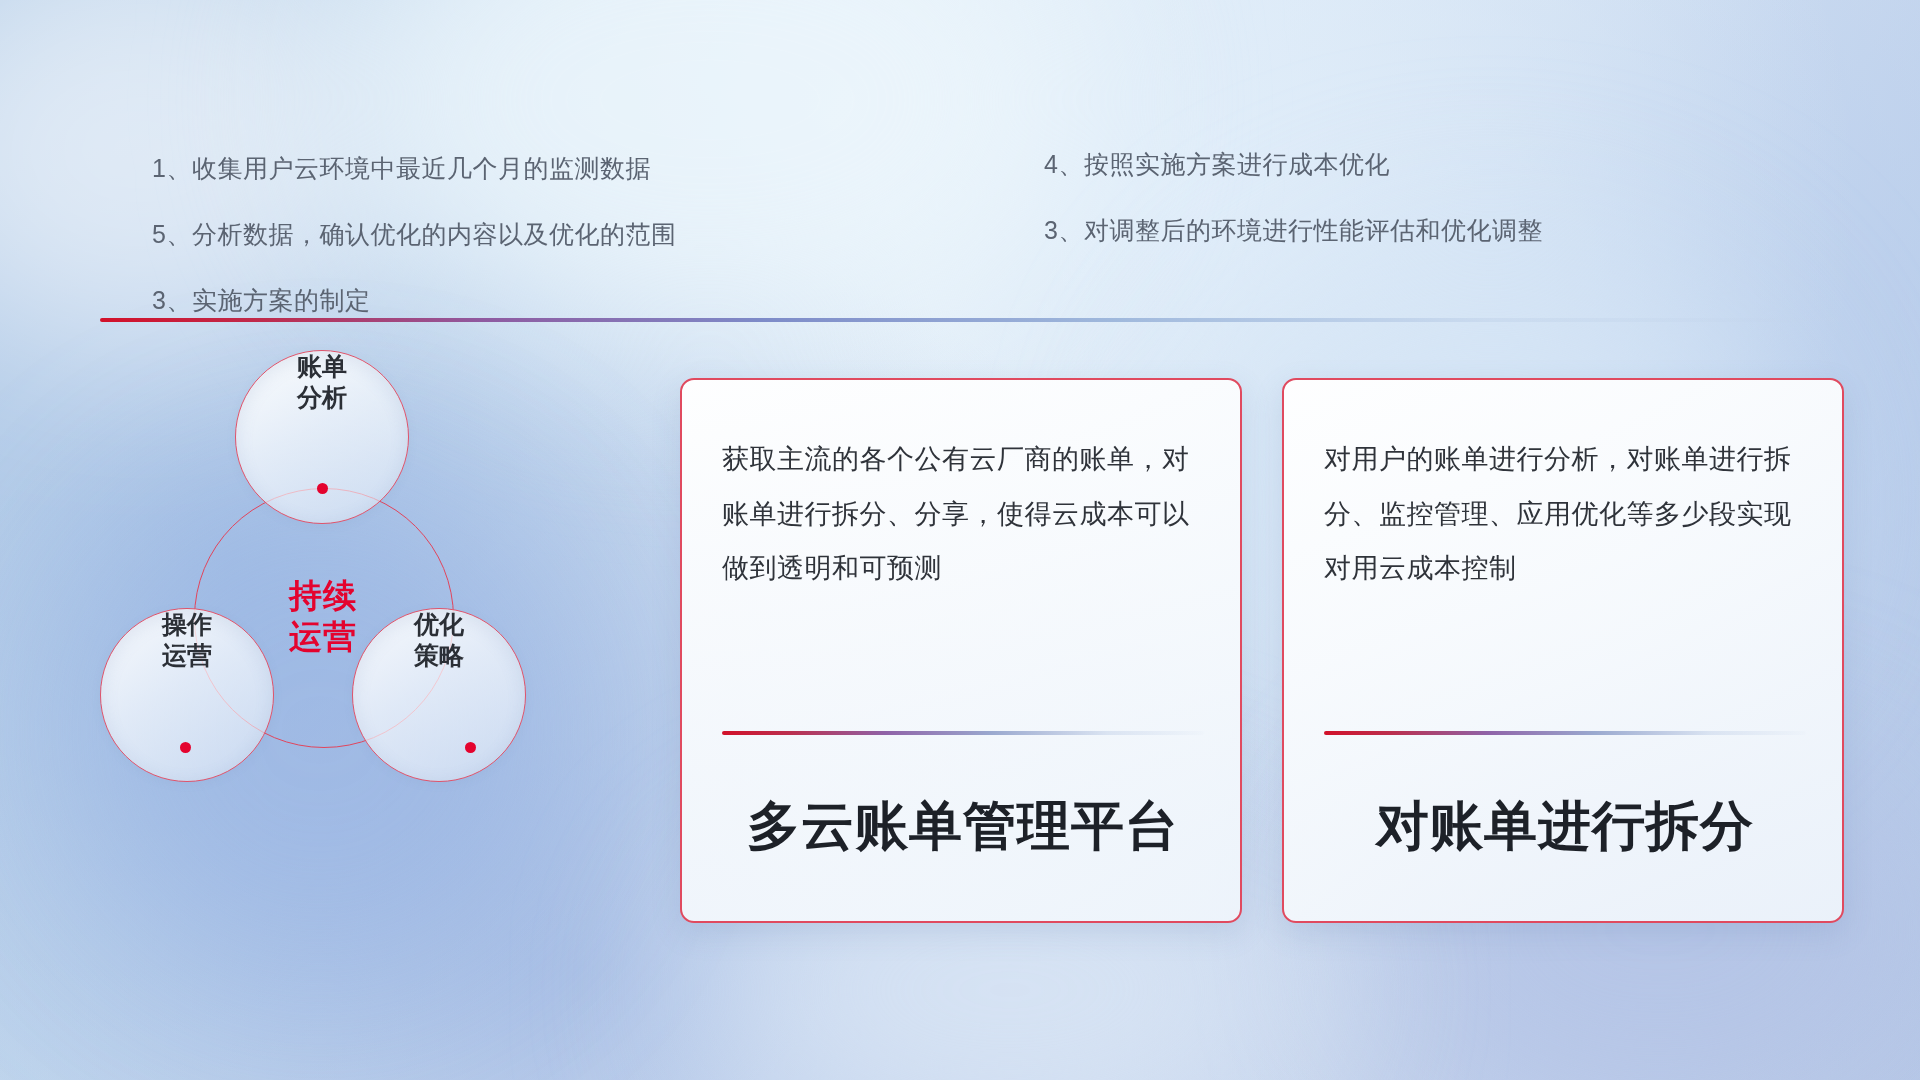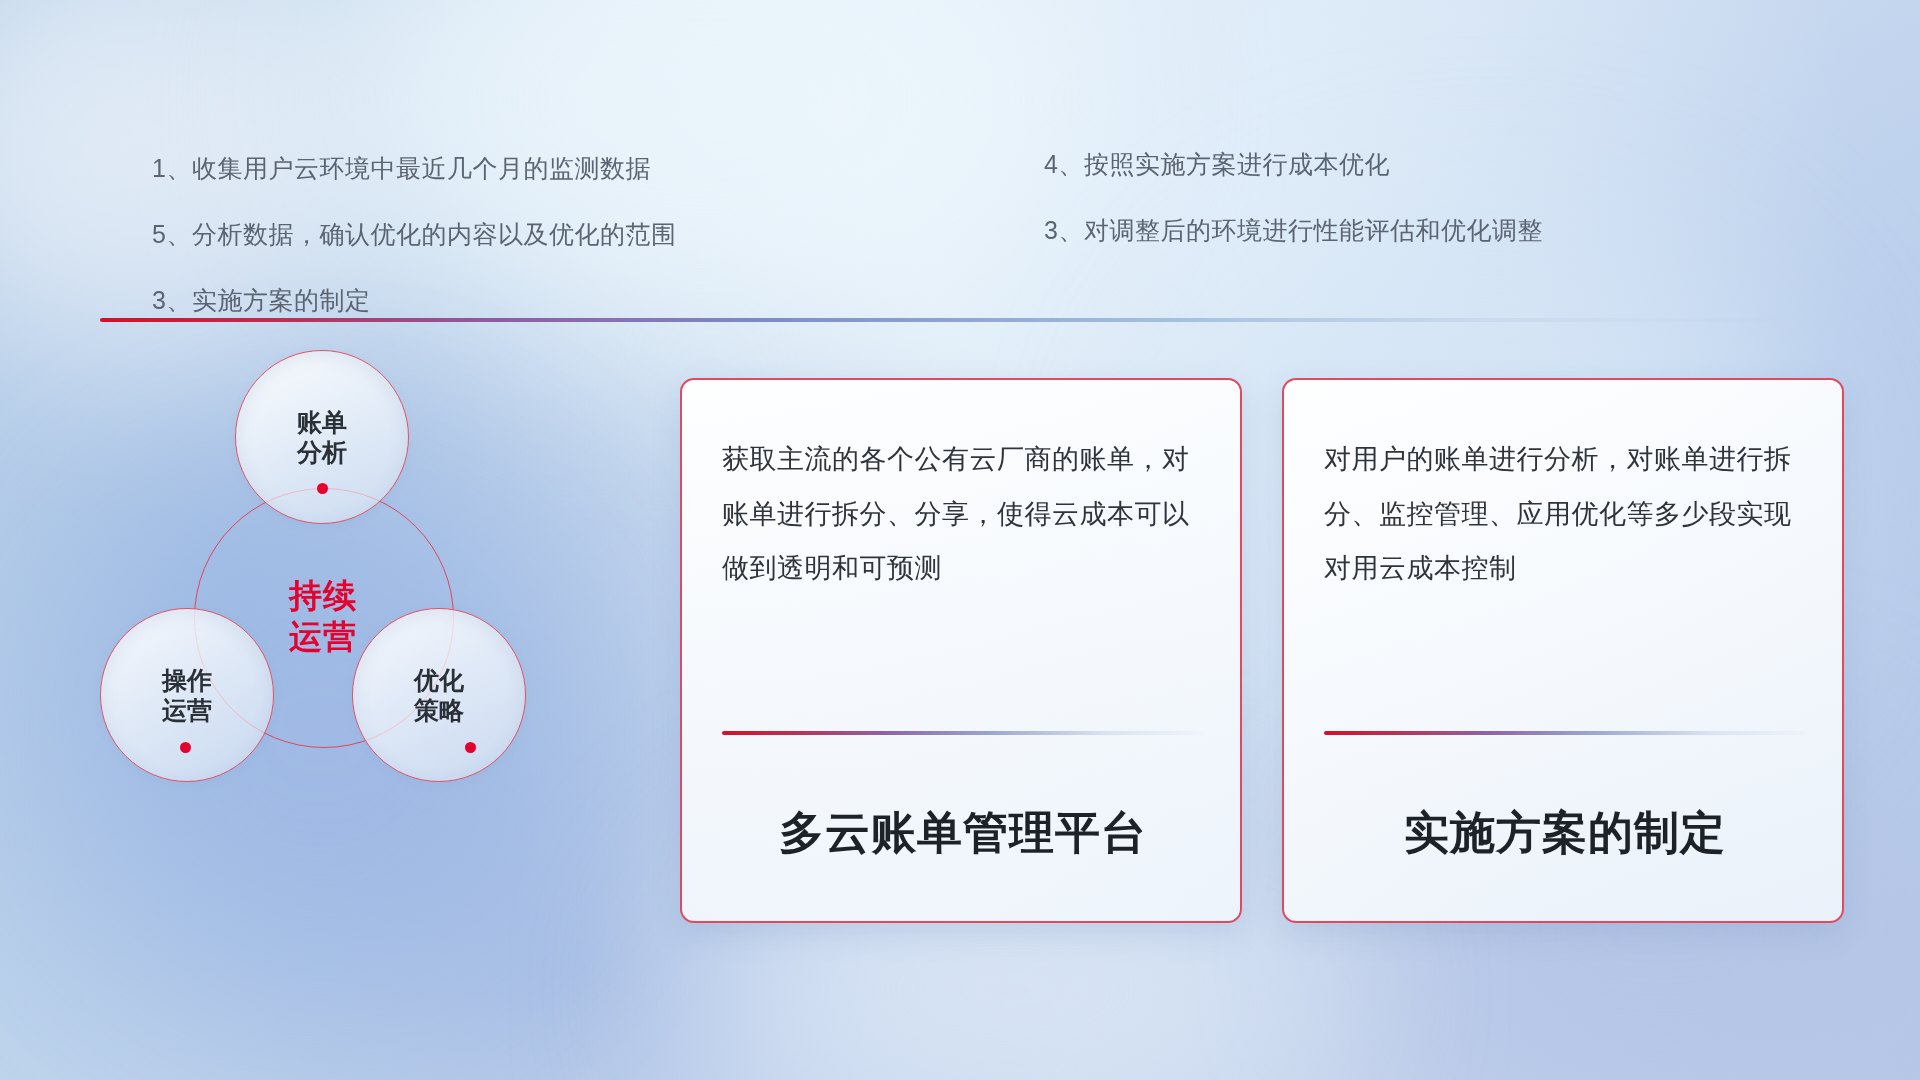--- a/index.html
+++ b/index.html
@@ -70,21 +70,20 @@
     width: 530px;
     height: 600px;
   }
   .circle {
     position: absolute;
     border-radius: 50%;
     border: 1.6px solid #e0536a;
     background: linear-gradient(150deg, rgba(255,255,255,0.92) 0%, rgba(248,251,254,0.72) 45%, rgba(233,241,250,0.55) 100%);
     box-shadow: 0 4px 18px rgba(90,120,170,0.14) inset, 0 2px 10px rgba(120,145,185,0.10);
     display: flex;
-    align-items: center;
     justify-content: center;
     text-align: center;
   }
   .circle-label {
     font-size: 25px;
     font-weight: bold;
     color: #2b2f36;
     line-height: 1.22;
   }
   .c-top   { left: 135px; top: 0px;   width: 172px; height: 172px; }
@@ -160,21 +159,21 @@
     height: 4px;
     border-radius: 2px;
     background: linear-gradient(90deg, #d2112a 0%, #bb2f4e 14%, #8f63a8 34%, #9aa9cf 56%, rgba(190,205,230,0.45) 80%, rgba(200,215,235,0.05) 100%);
   }
   .card-title {
     position: absolute;
     left: 40px;
     bottom: 58px;
     width: 482px;
     text-align: center;
-    font-size: 45px;
+    font-size: 53px;
     font-weight: bold;
     color: #1d2128;
     letter-spacing: 1px;
   }
 </style>
 </head>
 <body>
 
 <div id="slide">
 
@@ -237,16 +236,16 @@
 
   <div class="card card-1">
     <div class="card-body">获取主流的各个公有云厂商的账单，对账单进行拆分、分享，使得云成本可以做到透明和可预测</div>
     <div class="card-rule"></div>
     <div class="card-title">多云账单管理平台</div>
   </div>
 
   <div class="card card-2">
     <div class="card-body">对用户的账单进行分析，对账单进行拆分、监控管理、应用优化等多少段实现对用云成本控制</div>
     <div class="card-rule"></div>
-    <div class="card-title">实施方案的制定</div>
+    <div class="card-title">对账单进行拆分</div>
   </div>
 
 </div>
 
 </body></html>

